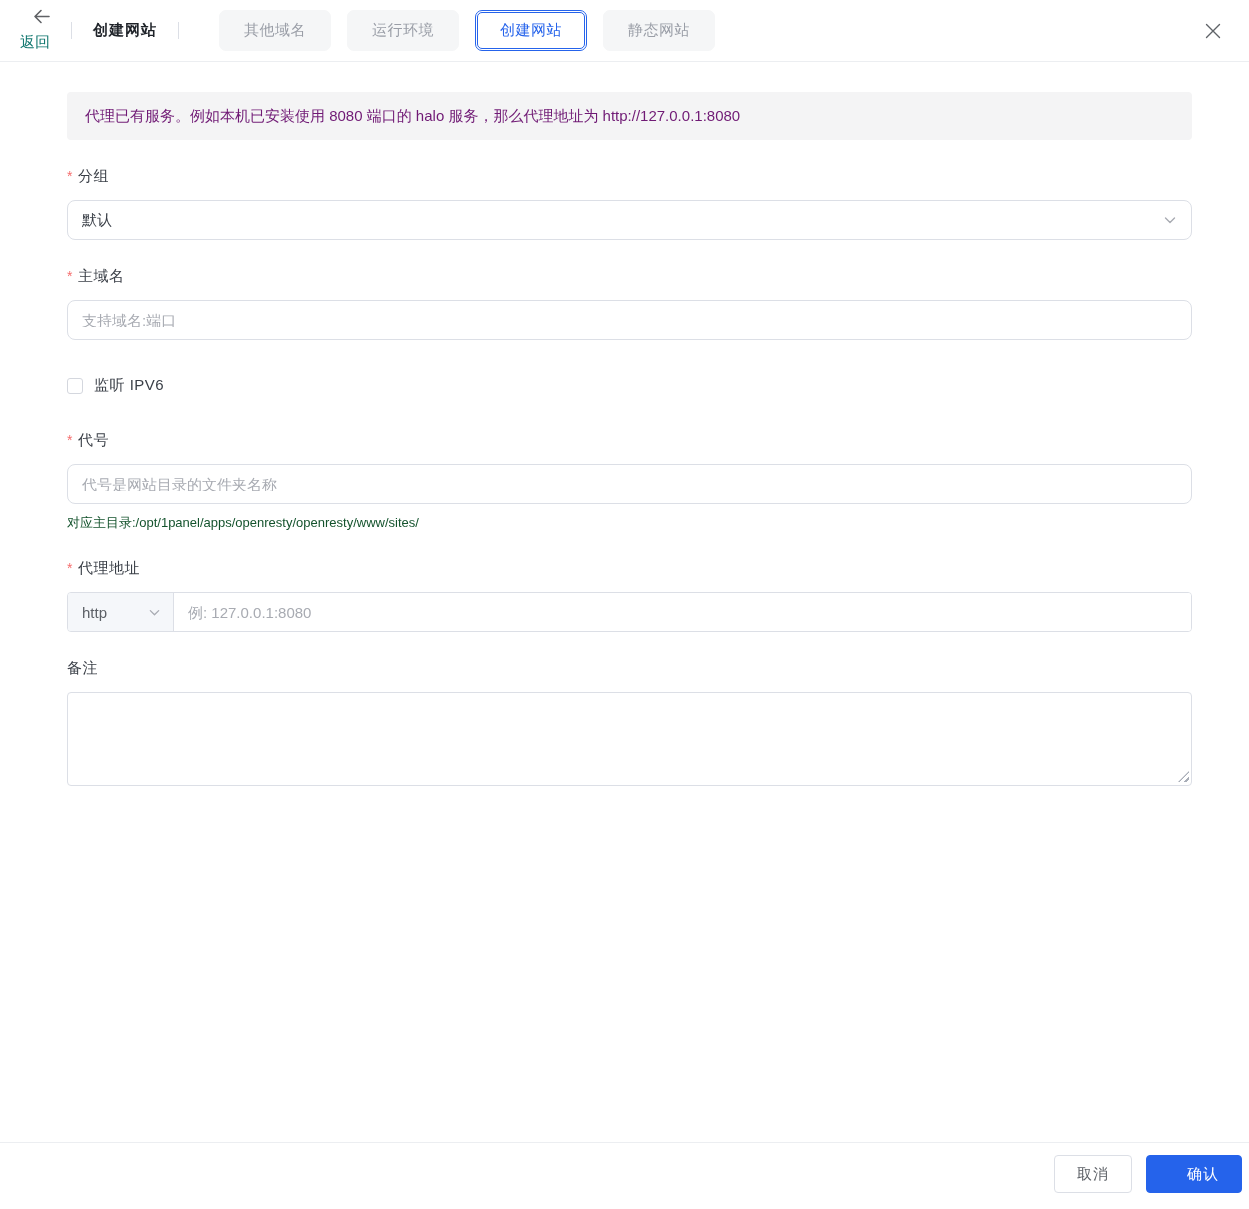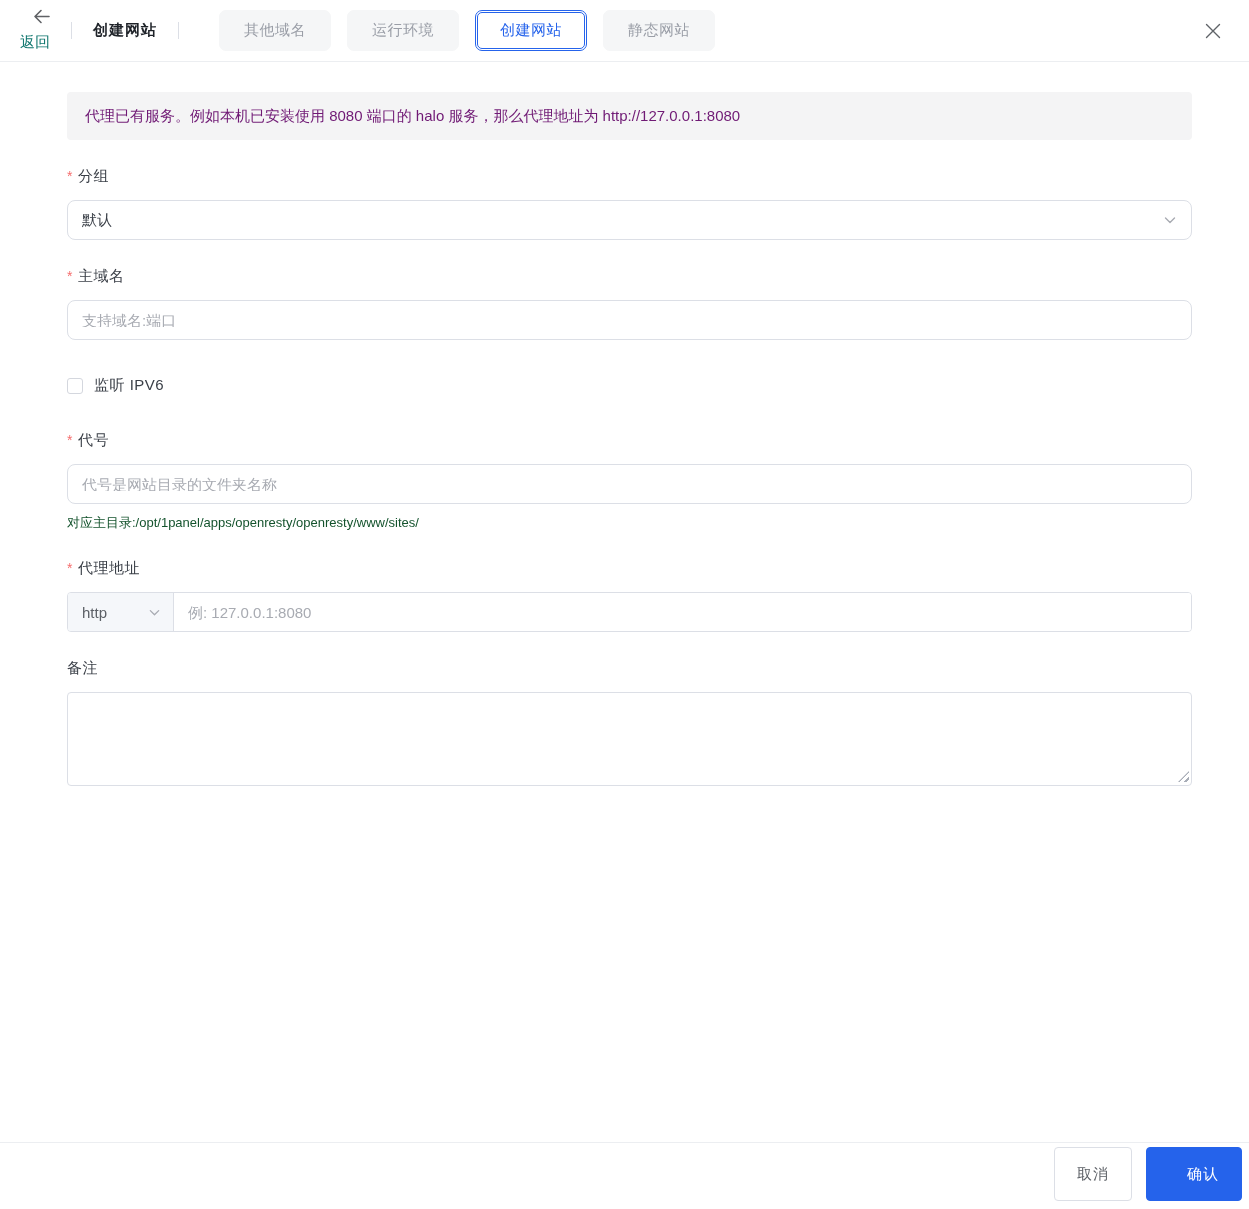--- a/index.html
+++ b/index.html
@@ -236,21 +236,21 @@
     flex: 0 0 67px;
     border-top: 1px solid #eceef1;
     display: flex;
     align-items: center;
     justify-content: flex-end;
     gap: 14px;
     padding: 0 7px 4px 0;
     background: #fff;
   }
   .btn {
-    height: 54px;
+    height: 38px;
     min-width: 76px;
     padding: 0 22px;
     border-radius: 4px;
     font-size: 15px;
     display: flex;
     align-items: center;
     justify-content: center;
     cursor: pointer;
     letter-spacing: 1px;
   }

